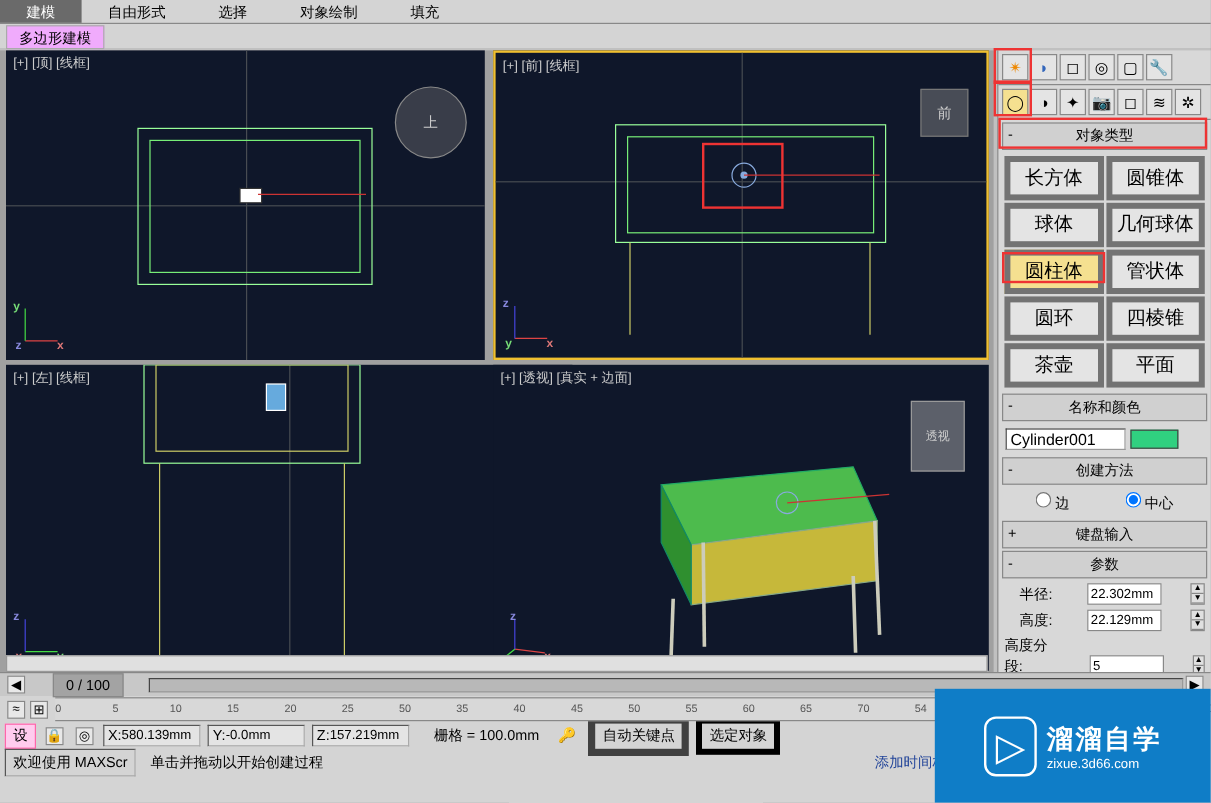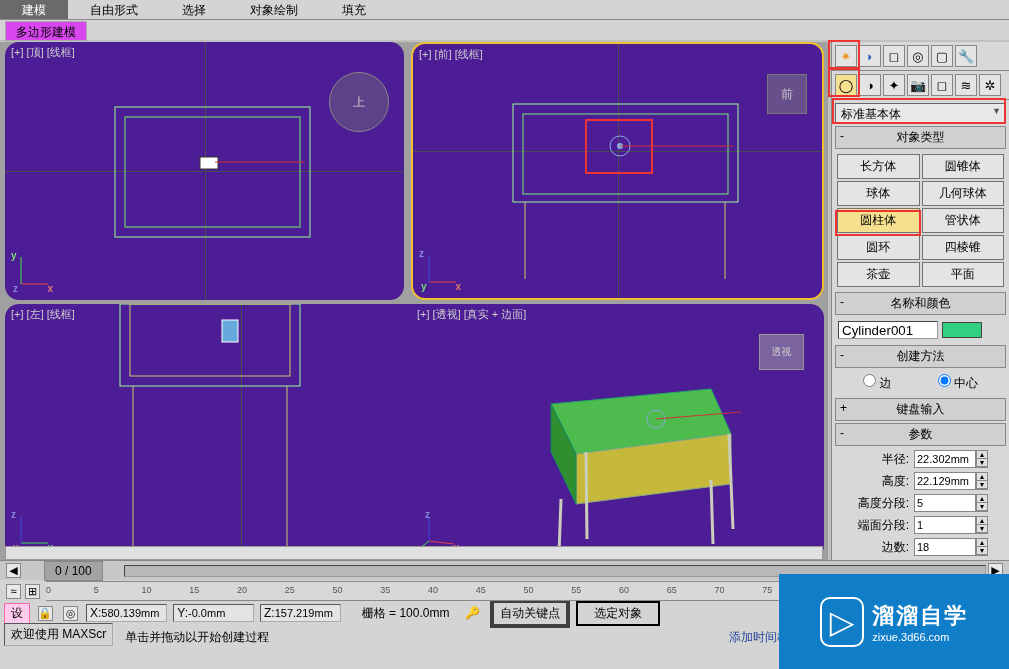--- a/index.html
+++ b/index.html
@@ -1,24 +1,24 @@
 <!DOCTYPE html>
 <html><head>
 <meta charset="utf-8">
 <style>
 * { box-sizing: border-box; margin: 0; padding: 0; }
 body { font-family: "Microsoft YaHei", sans-serif; font-size: 12px; background: #c0c0c0; position: relative; width: 1009px; height: 669px; overflow: hidden; }
 
 .top-menu { height: 20px; background: #d4d4d4; display: flex; border-bottom: 1px solid #888; }
 .menu-item { padding: 2px 22px; cursor: pointer; position: relative; }
 .menu-item.active { background: #6a6a6a; color: #fff; }
-.submenu { height: 20px; background: #d946ef; border: 1px solid #aaa; display: inline-block; padding: 2px 10px; margin: 1px 0 0 5px; }
+.submenu { height: 20px; background: #f0abfc; border: 1px solid #aaa; display: inline-block; padding: 2px 10px; margin: 1px 0 0 5px; }
 
 .main-area { position: absolute; top: 42px; left: 0; width: 828px; height: 518px; background: #a0a0a0; }
-.viewport { position: absolute; background: #4c1d95; border-radius: 14px; }
+.viewport { position: absolute; background: #0f172a; }
 .vp-tl { top: 0; left: 5px; width: 399px; height: 258px; }
 .vp-tr { top: 0; left: 411px; width: 413px; height: 258px; border: 2px solid #f0c030; }
 .vp-bl { top: 262px; left: 5px; width: 472px; height: 255px; }
 .vp-br { top: 262px; left: 411px; width: 413px; height: 255px; }
 .vp-label { color: #ccc; font-size: 11px; position: absolute; top: 3px; left: 6px; }
 .vp-grid-line-h, .vp-grid-line-v { position: absolute; background: #484c52; }
 .vp-grid-line-h { height: 1px; left: 0; right: 0; }
 .vp-grid-line-v { width: 1px; top: 0; bottom: 0; }
 .axis-gizmo { position: absolute; bottom: 8px; left: 8px; width: 40px; height: 40px; }
 .axis-gizmo .ax { position: absolute; font-size: 10px; font-weight: bold; }
@@ -27,42 +27,42 @@
 .right-panel { position: absolute; top: 42px; right: 0; width: 178px; background: #d8d8d8; height: 625px; border-left: 1px solid #888; }
 .tool-icons { display: flex; flex-wrap: wrap; padding: 2px; border-bottom: 1px solid #888; }
 .tool-icon { width: 22px; height: 22px; border: 1px solid #888; margin: 1px; background: #e4e4e4; display: flex; align-items: center; justify-content: center; font-size: 13px; cursor: pointer; }
 .tool-icon.selected { background: #f5e090; }
 .dropdown { margin: 3px 3px; height: 20px; border: 1px solid #666; background: #e8e8e8; padding: 2px 5px; position: relative; cursor: pointer; }
 .dropdown:after { content: "▼"; position: absolute; right: 4px; font-size: 9px; color: #555; }
 
 .rollout-header { background: #d0d0d0; border: 1px solid #888; margin: 2px 3px; padding: 2px; text-align: center; position: relative; cursor: pointer; }
 .rollout-header .pm { position: absolute; left: 4px; }
 .obj-grid { display: grid; grid-template-columns: 1fr 1fr; gap: 2px; padding: 3px 5px; }
-.obj-btn { border: 1px solid #737373; background: #e4e4e4; text-align: center; padding: 3px 0; cursor: pointer; font-size: 12px; }
+.obj-btn { border: 5px solid #737373; background: #e4e4e4; text-align: center; padding: 3px 0; cursor: pointer; font-size: 16px; }
 .obj-btn.active { background: #f5e090; }
-.field-row { display: flex; align-items: flex-end; justify-content: flex-end; padding: 2px 21px; }
+.field-row { display: flex; align-items: flex-end; justify-content: flex-end; padding: 2px 5px; gap: 24px; }
 .field-row label { margin-right: 5px; }
 .field-row input[type=text] { width: 62px; height: 18px; border: 1px solid #888; font-size: 11px; padding: 0 2px; background: #fff; }
 .spinner { width: 12px; height: 18px; background: #e0e0e0; border: 1px solid #888; display: flex; flex-direction: column; }
 .spinner div { flex: 1; font-size: 7px; text-align: center; line-height: 7px; border-bottom: 1px solid #888; cursor: pointer; }
 .color-swatch { width: 40px; height: 16px; background: #30d080; border: 1px solid #444; display: inline-block; vertical-align: middle; cursor: pointer; }
 .name-input { width: 100px; height: 18px; border: 1px inset #999; background: #fff; padding: 0 3px; margin-right: 4px; }
 .radio-row { display: flex; justify-content: space-around; padding: 4px 8px; }
 .checkbox-row { display: flex; align-items: center; padding: 3px 5px; }
 
 .bottom-area { position: absolute; bottom: 0; left: 0; right: 0; height: 109px; background: #d4d4d4; }
 .slider-row { height: 20px; display: flex; align-items: center; background: #c8c8c8; border-top: 1px solid #888; padding: 0 4px; }
 .frame-box { padding: 2px 10px; background: #a3a3a3; border: 1px solid #888; margin: 0 21px; }
 .icon-sm { width: 15px; height: 15px; border: 1px solid #888; margin: 0 2px; background: #e8e8e8; display: inline-flex; align-items: center; justify-content: center; font-size: 11px; }
 .ruler { height: 20px; background: #d8d8d8; border-top: 1px solid #888; border-bottom: 1px solid #888; position: relative; margin: 0 4px; }
 .ruler-tick { position: absolute; font-size: 9px; top: 3px; color: #555; }
 .status-row { height: 22px; display: flex; align-items: center; padding: 0 4px; gap: 6px; }
 .coord-box { display: inline-flex; align-items: center; border: 1px inset #aaa; padding: 1px 3px; background: #e4e4e4; }
 .coord-box input { width: 62px; border: none; background: transparent; font-size: 11px; }
-.hint-row { height: 22px; display: flex; align-items: flex-end; padding: 0 4px; gap: 12px; }
+.hint-row { height: 22px; display: flex; align-items: center; padding: 0 4px; gap: 12px; }
 .hint-left { display: inline-block; padding: 2px 6px; border: 1px inset #aaa; }
 
 .watermark { position: absolute; bottom: 0; right: 0; width: 230px; height: 95px; background: #0f7dc7; color: #fff; display: flex; align-items: center; justify-content: center; z-index: 200; }
 .wm-logo { font-size: 32px; margin-right: 8px; border: 2px solid #fff; border-radius: 10px; padding: 4px 8px; }
 .wm-text { display: flex; flex-direction: column; }
 .wm-text .big { font-size: 22px; font-weight: bold; letter-spacing: 2px; }
 .wm-text .small { font-size: 11px; }
 
 svg { display: block; }
 </style>
@@ -161,21 +161,21 @@
       <polygon points="165,150 320,130 320,180 165,200" fill="#c6b83a" stroke="#8a8"></polygon>
       <polygon points="140,100 165,150 165,200 140,148" fill="#2f8f2f" stroke="#186"></polygon>
 
       <line x1="150" y1="195" x2="148" y2="250" stroke="#ccb" stroke-width="3"></line>
       <line x1="300" y1="176" x2="302" y2="240" stroke="#ccb" stroke-width="3"></line>
       <line x1="175" y1="148" x2="176" y2="235" stroke="#ccb" stroke-width="3"></line>
       <line x1="318" y1="130" x2="322" y2="225" stroke="#ccb" stroke-width="3"></line>
       <circle cx="245" cy="115" r="9" fill="none" stroke="#8ad"></circle>
       <line x1="245" y1="115" x2="330" y2="108" stroke="#c33"></line>
     </svg>
-    <div style="position:absolute;top:30px;right:20px;width:45px;height:36px;border:1px solid #999;background:rgba(170,170,170,.5);color:#ccc;font-size:10px;display:flex;align-items:center;justify-content:center">透视</div>
+    <div style="position:absolute;top:30px;right:20px;width:45px;height:59px;border:1px solid #999;background:rgba(170,170,170,.5);color:#ccc;font-size:10px;display:flex;align-items:center;justify-content:center">透视</div>
     <div class="axis-gizmo">
       <svg width="40" height="40">
           <line x1="10" y1="30" x2="35" y2="33" stroke="#d44"></line>
           <line x1="10" y1="30" x2="10" y2="5" stroke="#44d"></line>
           <line x1="10" y1="30" x2="0" y2="38" stroke="#4d4"></line>
         </svg>
       <span class="ax" style="right:0;bottom:-2px;color:#d77">x</span>
       <span class="ax" style="left:6px;top:-2px;color:#88d">z</span>
       <span class="ax" style="left:-4px;bottom:-4px;color:#7d7">y</span>
     </div>
@@ -198,21 +198,20 @@
     <div class="tool-icon">◑</div>
     <div class="tool-icon">✦</div>
     <div class="tool-icon">📷</div>
     <div class="tool-icon">◻</div>
     <div class="tool-icon">≋</div>
     <div class="tool-icon">✲</div>
   </div>
   <div class="redbox" style="top:-2px;left:-4px;width:32px;height:30px"></div>
   <div class="redbox" style="top:25px;left:-4px;width:32px;height:30px"></div>
 
-  <div class="dropdown">标准基本体</div>
   <div class="redbox" style="top:56px;left:0;width:174px;height:26px"></div>
 
   <div class="rollout-header"><span class="pm">-</span><span>对象类型</span></div>
   <div class="obj-grid">
     <div class="obj-btn">长方体</div>
     <div class="obj-btn">圆锥体</div>
     <div class="obj-btn">球体</div>
     <div class="obj-btn">几何球体</div>
     <div class="obj-btn active">圆柱体</div>
     <div class="obj-btn">管状体</div>
@@ -307,39 +306,39 @@
         <span class="ruler-tick" style="left: 25%;">25</span>
         <span class="ruler-tick" style="left: 30%;">50</span>
         <span class="ruler-tick" style="left: 35%;">35</span>
         <span class="ruler-tick" style="left: 40%;">40</span>
         <span class="ruler-tick" style="left: 45%;">45</span>
         <span class="ruler-tick" style="left: 50%;">50</span>
         <span class="ruler-tick" style="left: 55%;">55</span>
         <span class="ruler-tick" style="left: 60%;">60</span>
         <span class="ruler-tick" style="left: 65%;">65</span>
         <span class="ruler-tick" style="left: 70%;">70</span>
-        <span class="ruler-tick" style="left: 75%;">75</span>
+        <span class="ruler-tick" style="left: 75%;">54</span>
         <span class="ruler-tick" style="left: 80%;">80</span>
         <span class="ruler-tick" style="left: 85%;">85</span>
         <span class="ruler-tick" style="left: 90%;">90</span>
         <span class="ruler-tick" style="left: 95%;">95</span>
         <span class="ruler-tick" style="left: 100%;">100</span>
       </div>
   </div>
   <div class="status-row">
     <span style="border:1px solid #f6a;background:#fce;padding:1px 6px">设</span>
     <span class="icon-sm">🔒</span>
     <span class="icon-sm">◎</span>
     <span class="coord-box">X:<input value="580.139mm" style=""></span>
     <span class="coord-box">Y:<input value="-0.0mm" style=""></span>
     <span class="coord-box">Z:<input value="157.219mm" style=""></span>
     <span style="margin-left:15px">栅格 = 100.0mm</span>
     <span style="margin-left:10px">🔑</span>
-    <span style="border:4px solid #404040;padding:2px 6px;margin-left:4px">自动关键点</span>
-    <span style="border:2px solid #000000;padding:2px 16px">选定对象</span>
+    <span style="border:6px solid #404040;padding:2px 6px;margin-left:4px">自动关键点</span>
+    <span style="border:5px solid #000000;padding:2px 6px">选定对象</span>
   </div>
   <div class="hint-row">
     <span class="hint-left">欢迎使用 MAXScr</span>
     <span style="flex:1">单击并拖动以开始创建过程</span>
     <span style="color:#249">添加时间标记</span>
     <span style="border:1px solid #888;padding:2px 6px;margin-left:20px">设置关键点</span>
     <span style="border:1px solid #888;padding:2px 6px">关键点过滤器</span>
   </div>
 </div>
 

